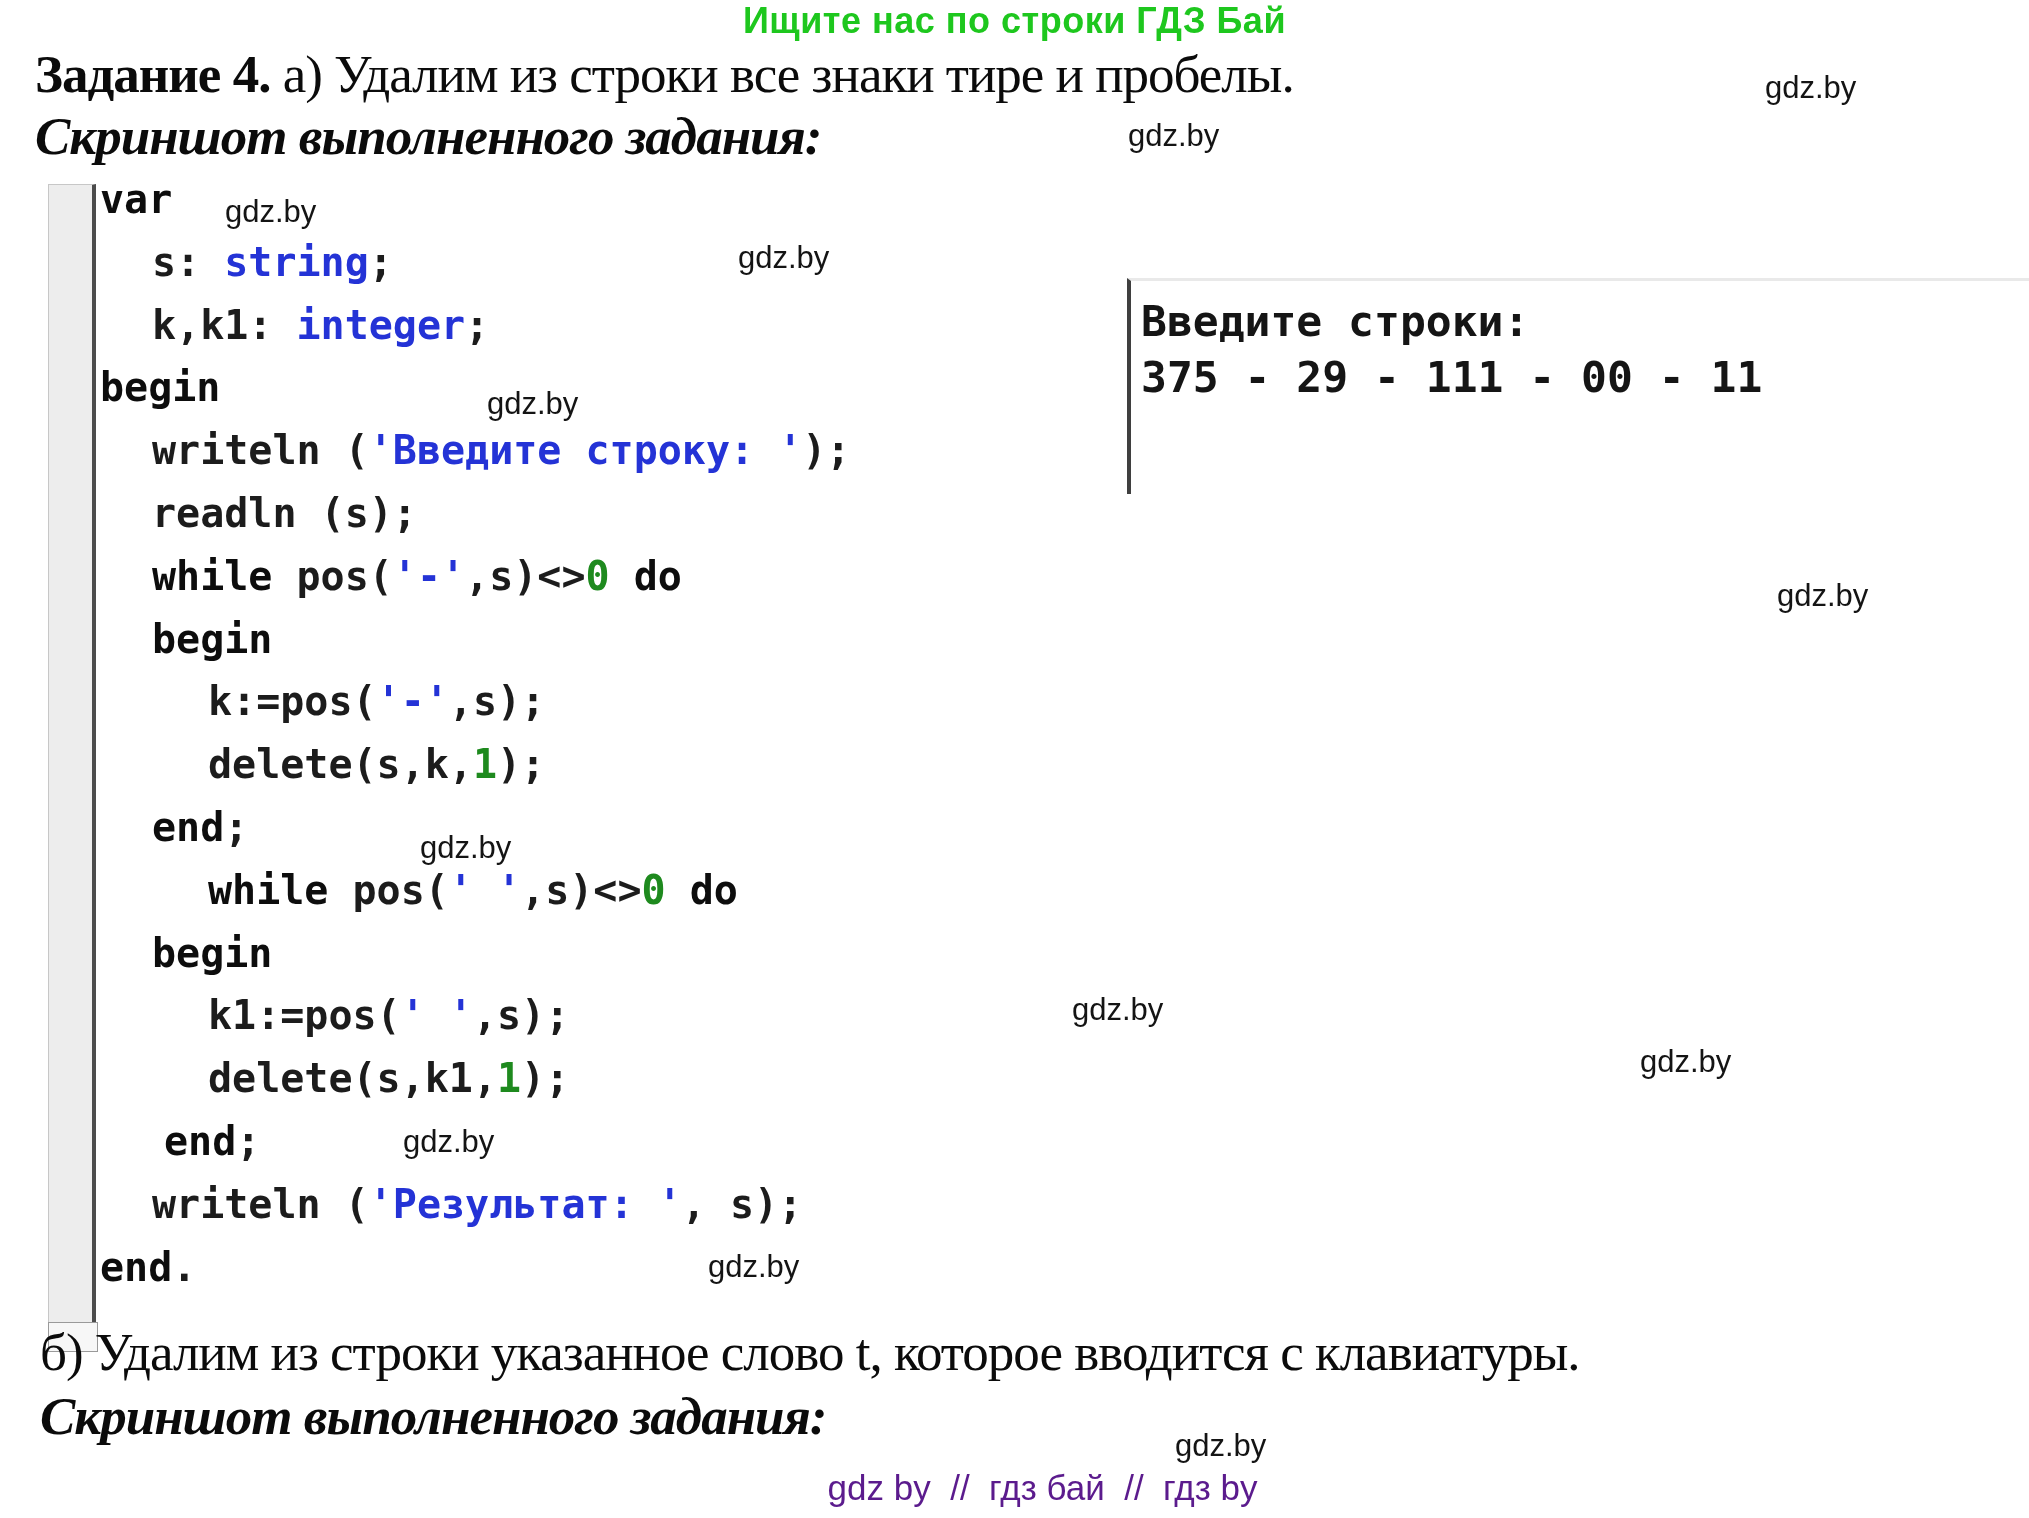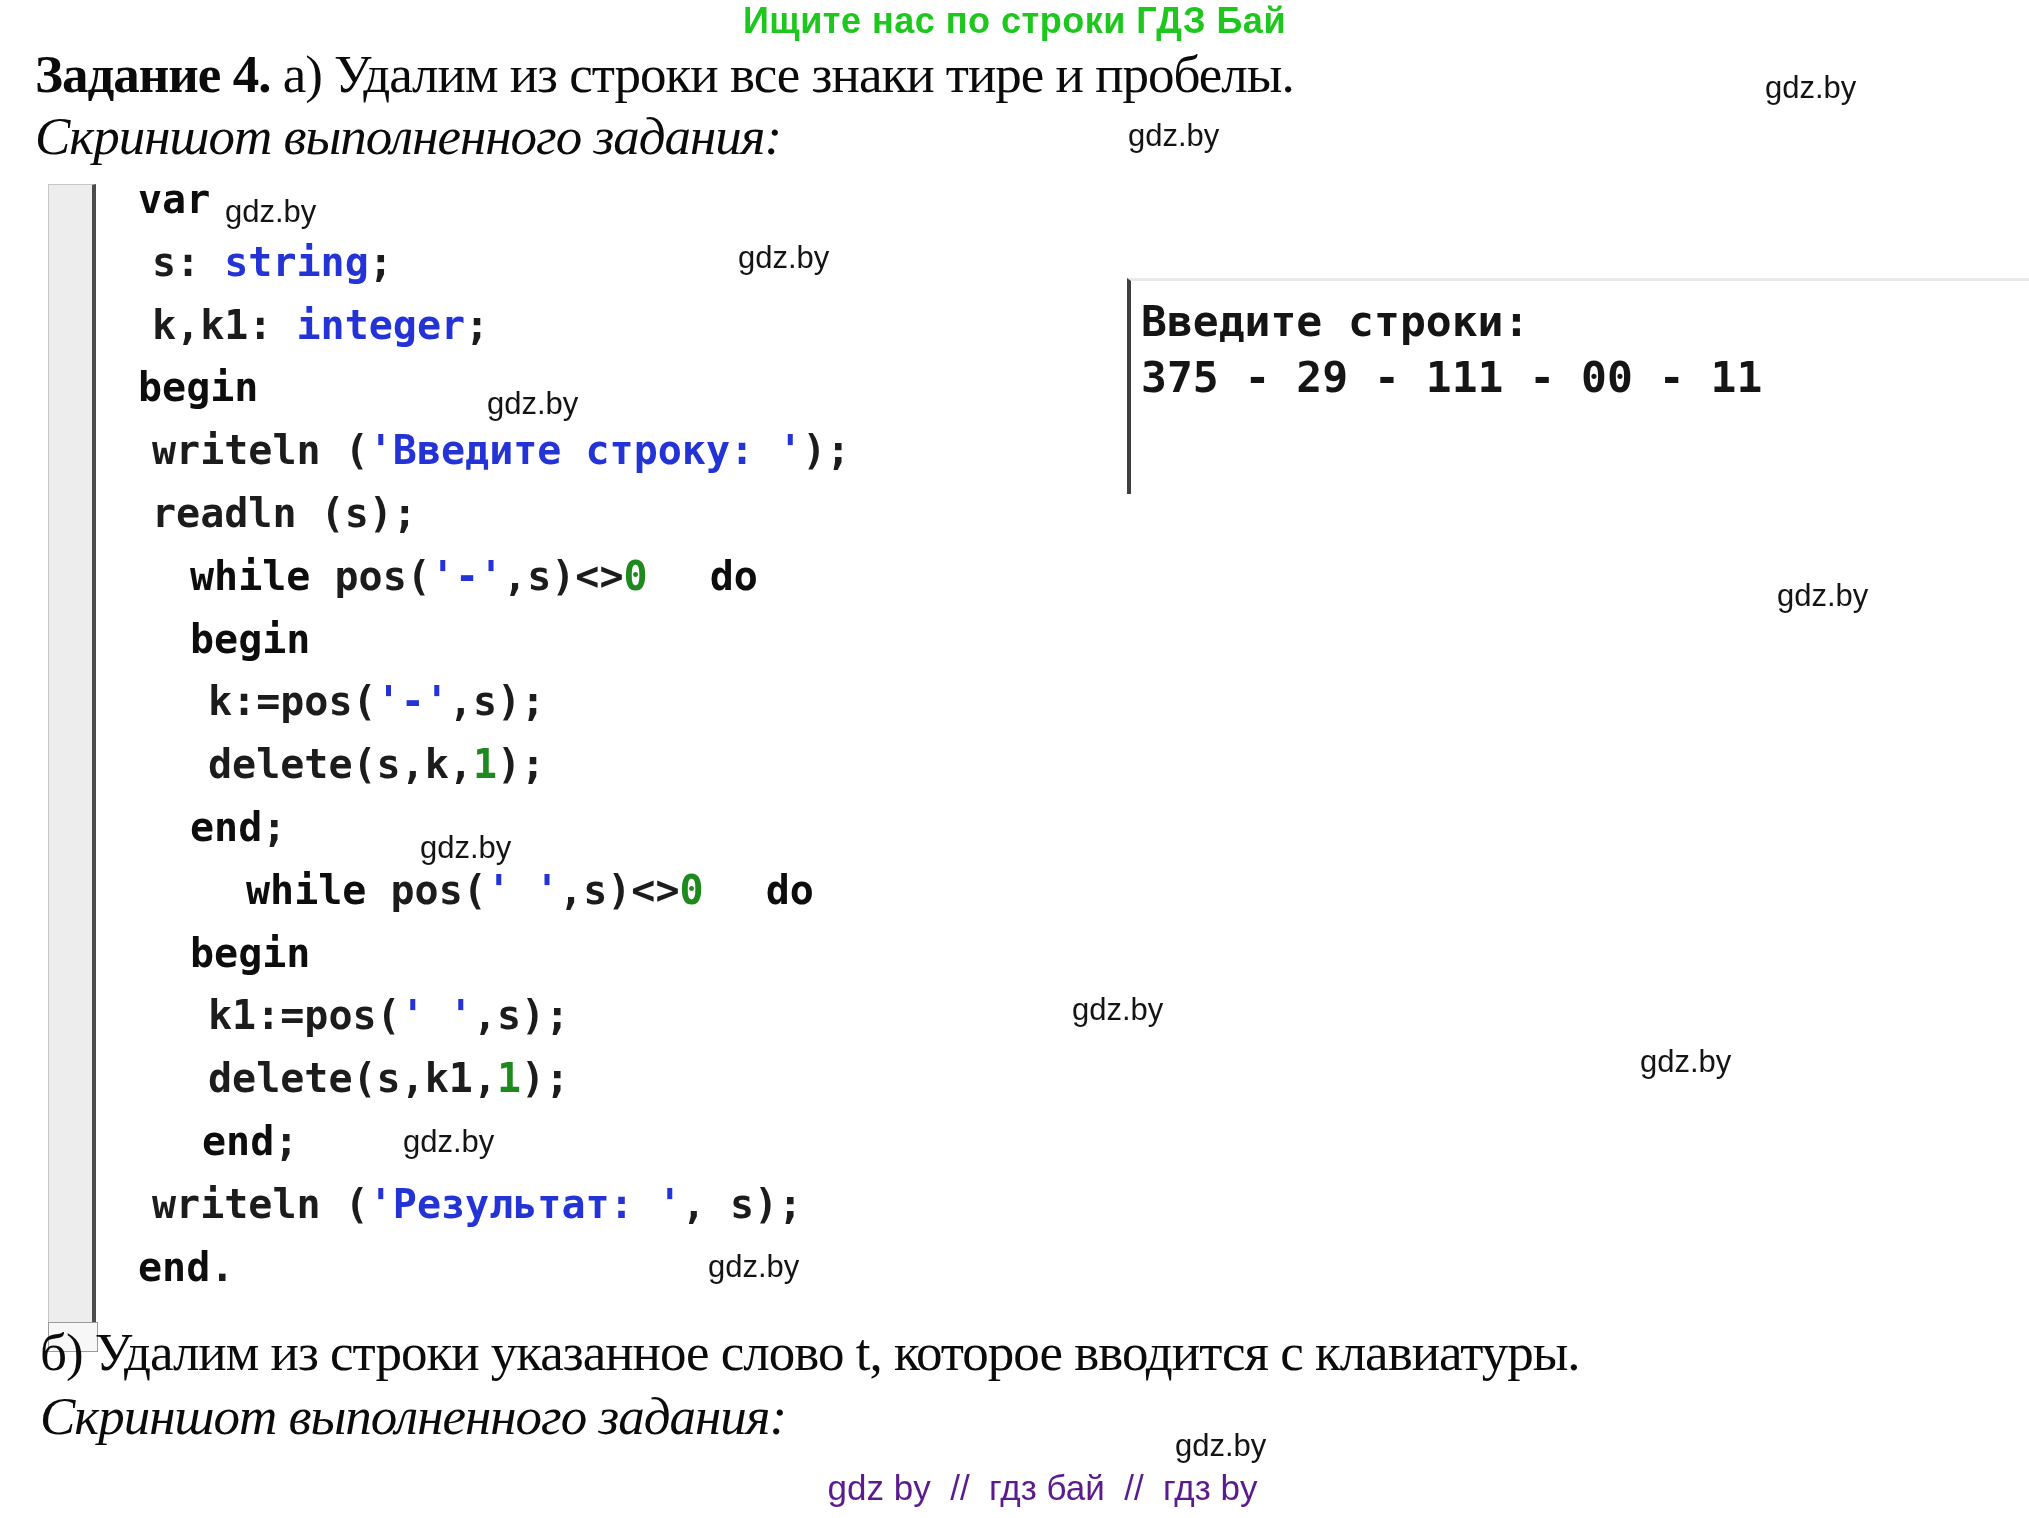--- a/index.html
+++ b/index.html
@@ -5,33 +5,33 @@
   html,body{margin:0;padding:0;}
   body{width:2029px;height:1518px;position:relative;background:#ffffff;
        font-family:"Liberation Sans",sans-serif;overflow:hidden;}
 
   .promo{position:absolute;top:0;left:0;width:2029px;text-align:center;
          font-size:36px;font-weight:600;letter-spacing:0.5px;}
 
   .h-serif{position:absolute;left:35px;font-family:"Liberation Serif",serif;
            font-size:53px;color:#0b0b0b;white-space:nowrap;letter-spacing:-1px;}
   .h-bold{font-weight:bold;}
-  .h-italic{font-style:italic;font-weight:normal;}
+  .h-italic{font-style:italic;font-weight:bold;}
 
   
   .gutter{position:absolute;left:48px;top:184px;width:48px;height:1166px;
           background:#ededed;border-right:4px solid #4c4c4c;
           border-left:1px solid #c7c7c7;border-top:1px solid #c7c7c7;box-sizing:border-box;}
   .gutter-cap{position:absolute;left:48px;top:1322px;width:50px;height:30px;
           background:#f7f7f7;border:1px solid #9a9a9a;box-sizing:border-box;}
   .code{position:absolute;left:100px;top:168px;
         font-family:"DejaVu Sans Mono","Liberation Mono",monospace;
         font-size:40px;font-weight:bold;color:#161616;white-space:pre;}
   .code-line{height:62.8px;line-height:62.8px;}
-  .cseg-k{color:#0d0d0d;font-weight:bold;margin-left:38px;}
+  .cseg-k{color:#0d0d0d;font-weight:bold;}
   .cseg-p{color:#1c1c1c;font-weight:600;}
   .cseg-s{font-weight:bold;}
   .cseg-n{font-weight:bold;}
 
   
   .outwin{position:absolute;left:1127px;top:278px;width:902px;}
   .outwin-title{height:66px;background:#a9a9a9;border-top:2px solid #8b8b8b;
         border-left:2px solid #8b8b8b;box-sizing:border-box;
         font-size:31px;color:#2e2e2e;line-height:64px;padding-left:22px;}
   .outwin-body{height:216px;background:#ffffff;border-left:4px solid #3f3f3f;

